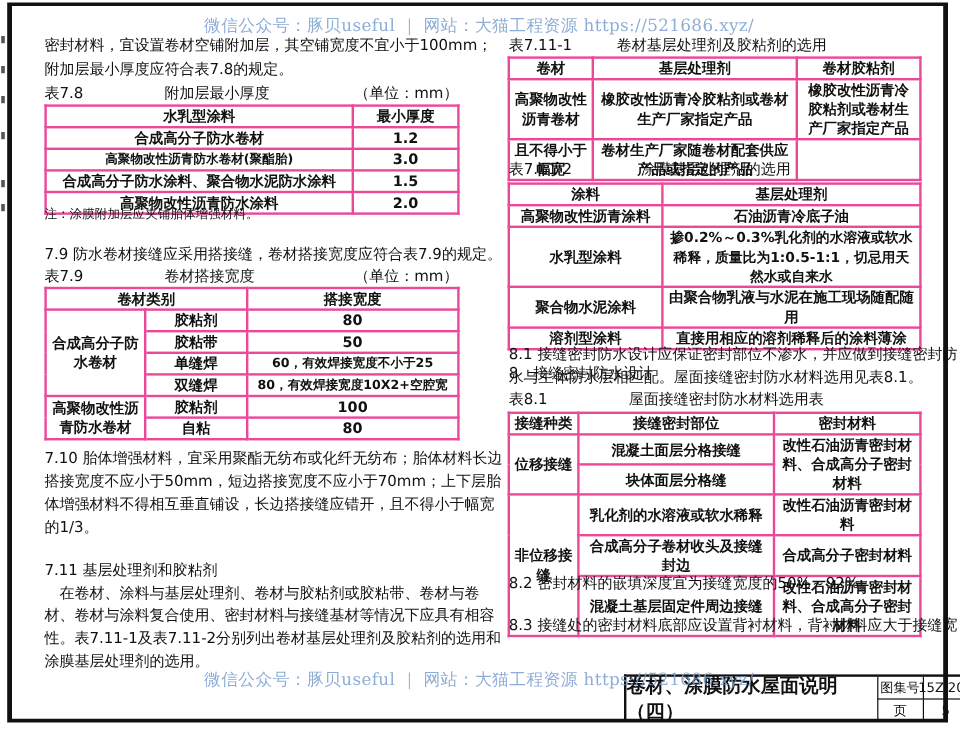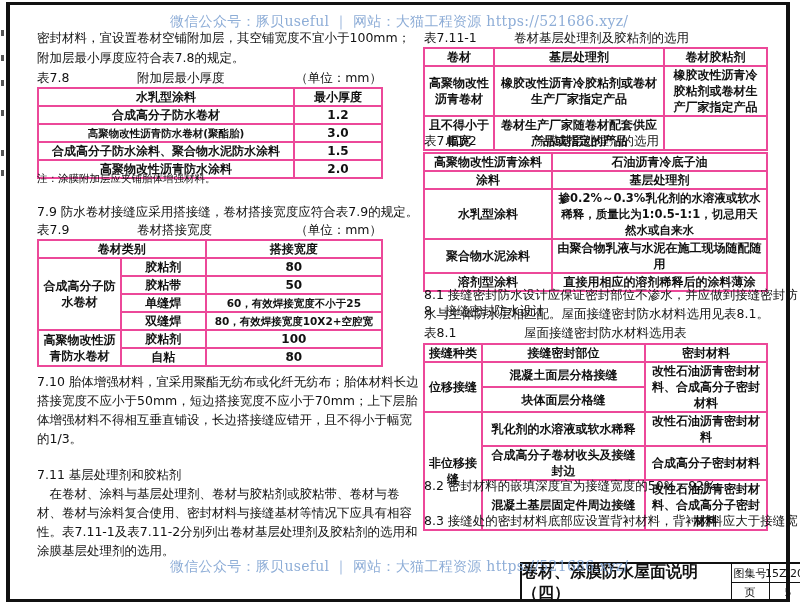--- a/index.html
+++ b/index.html
@@ -144,27 +144,27 @@
 </tbody>
   </table>
 
 <div class="cap" style="left:424px;top:133px;width:340px;height:16px;">
   <span class="num">表7.11-2</span>
   <span class="ttl" style="left:110px;">涂膜基层处理剂的选用</span>
 </div>
 <table style="left:423px;top:152px;width:345px;">
   <tbody>
       <tr>
+    <th style="width:120px">涂料</th>
+    <th>基层处理剂</th>
+  </tr>
+  <tr>
         <td>高聚物改性沥青涂料</td>
         <td>石油沥青冷底子油</td>
       </tr>
-  <tr>
-    <th style="width:120px">涂料</th>
-    <th>基层处理剂</th>
-  </tr>
   <tr>
         <td>水乳型涂料</td>
         <td style="white-space:normal;font-size:11.5px;">掺0.2%～0.3%乳化剂的水溶液或软水稀释，质量比为1:0.5-1:1，切忌用天然水或自来水</td>
       </tr>
   <tr>
         <td>聚合物水泥涂料</td>
         <td>由聚合物乳液与水泥在施工现场随配随用</td>
       </tr>
   <tr>
         <td>溶剂型涂料</td>

